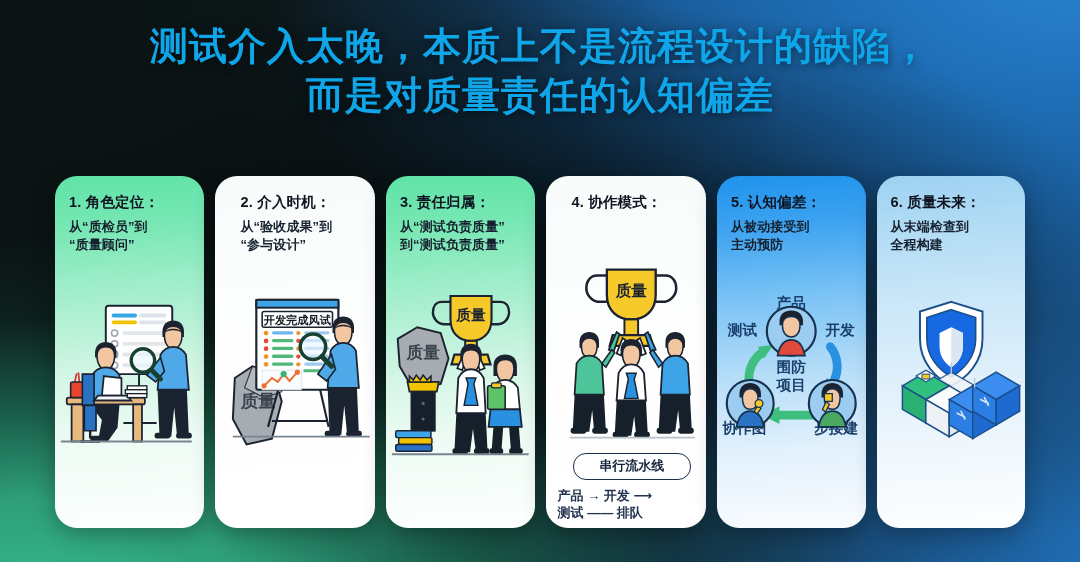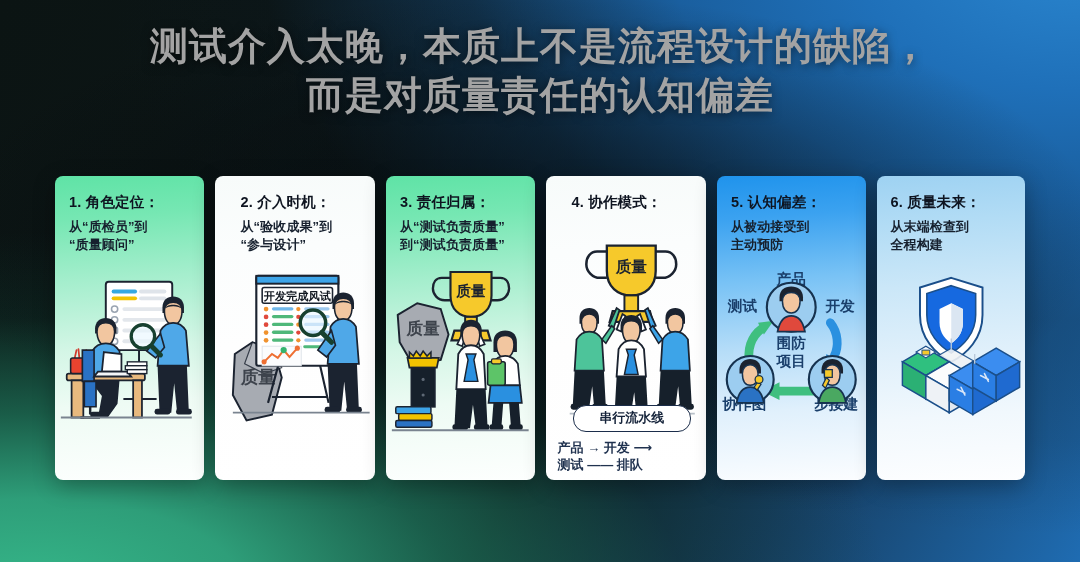--- a/index.html
+++ b/index.html
@@ -14,34 +14,34 @@
       radial-gradient(120% 95% at 3% 104%, #35b588 0%, #2e9e79 16%, rgba(31,120,92,0.72) 32%, rgba(16,58,48,0.35) 50%, rgba(8,20,20,0) 66%),
       radial-gradient(105% 120% at 100% -8%, #2a86cf 0%, #1f70b9 20%, #1a5f9f 36%, rgba(20,70,115,0.55) 54%, rgba(10,26,40,0.15) 72%, rgba(8,14,18,0) 86%),
       linear-gradient(118deg, #0b1413 0%, #0d1617 36%, #0e1a20 56%, #163d60 76%, #1f6cb2 100%);
   }
   .bg2{
     position:absolute;inset:0;
     background:radial-gradient(75% 60% at 48% 42%, rgba(5,10,12,0.62) 0%, rgba(5,10,12,0.30) 45%, rgba(5,10,12,0) 72%);
   }
   .title{
     position:absolute;left:0;right:0;top:22px;
-    text-align:center;color:#a3a3a3;
+    text-align:center;color:#0ea5e9;
     font-size:38px;font-weight:bold;line-height:1.30;
     letter-spacing:1px;
     text-shadow:0 2px 10px rgba(0,0,0,.55);
     z-index:5;
   }
   .title div{white-space:nowrap;}
   .cards{
     position:absolute;left:55px;top:176px;
     width:970px;height:352px;
     display:flex;gap:11px;z-index:4;
   }
   .card{
-    width:152px;height:304px;border-radius:8px;
+    width:152px;height:352px;border-radius:22px;
     position:relative;overflow:hidden;
     box-shadow:0 6px 22px rgba(0,0,0,.30);
     display:flex;flex-direction:column;
   }
   .card.g{background:linear-gradient(176deg,#5fe3a6 0%,#76e7b3 14%,#a5eecd 34%,#d4f6e6 56%,#eefbf4 74%,#fdfffe 100%);}
   .card.w{background:linear-gradient(176deg,#f7fbfa 0%,#fbfdfd 24%,#fefefe 55%,#ffffff 100%);padding-left:12px;}
   .card.b1{background:linear-gradient(176deg,#1f93ec 0%,#3ba2f0 14%,#78c2f5 34%,#b6ddf8 56%,#e0f0fc 76%,#fbfdff 100%);}
   .card.b2{background:linear-gradient(176deg,#9ed2f2 0%,#b2dcf5 16%,#cbe7f8 36%,#e0f0fb 58%,#f1f8fd 78%,#fdfeff 100%);}
   .card-head{padding:18px 12px 0 14px;}
   .c-title{

